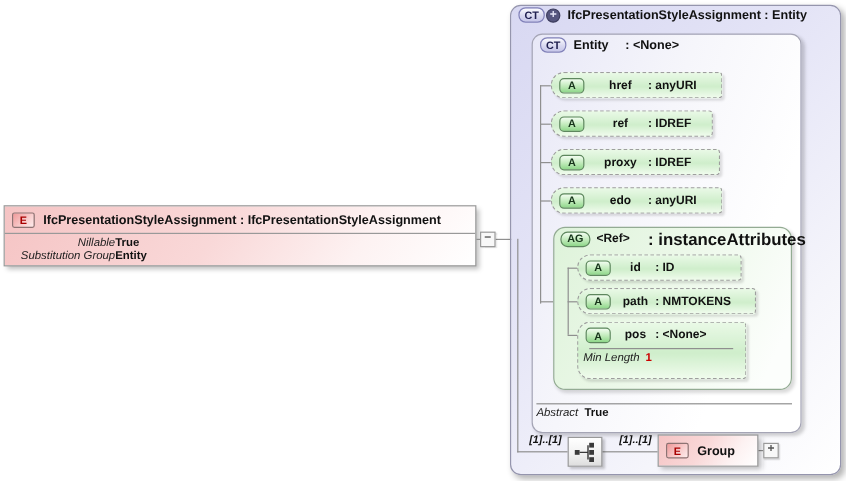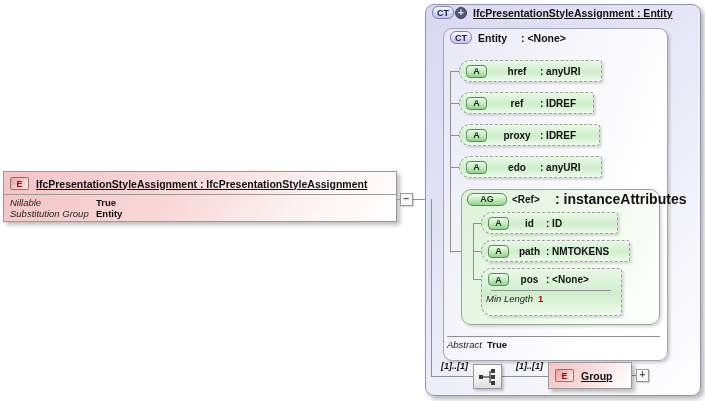--- a/index.html
+++ b/index.html
@@ -9,34 +9,34 @@
 
   .line { position:absolute; background:#8f8f8f; }
 
   
   .elembox {
     position:absolute; border:1px solid #9a9a9a;
     background:linear-gradient(125deg,#f5c4c4 0%,#f9d8d8 45%,#fdf2f2 75%,#ffffff 100%);
     box-shadow:3px 3px 4px rgba(0,0,0,0.25);
   }
   .elembox .titlerow { display:flex; align-items:center; gap:7px; padding:5px 6px 4px 6px; }
-  .titletext { font-weight:bold; font-size:10.5px; color:#111; white-space:nowrap;text-decoration:underline; }
+  .titletext { font-weight:bold; font-size:10.5px; color:#111; white-space:nowrap; }
   .props { border-top:1px solid #999; padding:2px 6px 2px 6px; }
-  .proprow { display:flex; line-height:11px; }
+  .proprow { display:flex; line-height:11px;text-align:right; }
   .prop-label { font-style:italic; font-size:9.5px; color:#222; width:86px; flex:none; }
   .prop-value { font-weight:bold; font-size:9.5px; color:#111; }
 
   
   .badge { display:flex; align-items:center; justify-content:center; flex:none;
            font-weight:bold; font-size:9px; height:13px; }
   .badge-e  { width:19px; border:1px solid #8d7373; border-radius:2px; color:#a80000;
               background:linear-gradient(135deg,#ef9a9a 0%,#f8caca 55%,#fdecec 100%); }
   .badge-a  { width:21px; border:1px solid #5e875e; border-radius:4px; color:#16331a;
               background:linear-gradient(180deg,#f2fdf0 0%,#bfeab9 55%,#8fd78a 100%); }
-  .badge-ag { width:40px; border:1px solid #5e875e; border-radius:6px; color:#16331a;
+  .badge-ag { width:25px; border:1px solid #5e875e; border-radius:6px; color:#16331a;
               background:linear-gradient(180deg,#f2fdf0 0%,#bfeab9 55%,#8fd78a 100%); }
   .badge-ct { width:22px; border:1px solid #8080b8; border-radius:6px; color:#202050;
               background:linear-gradient(180deg,#fbfbfe 0%,#d9d9f0 55%,#c6c6e9 100%); }
   .ctplus { display:flex; align-items:center; }
   .ctplus-circle { width:12px; height:12px; border-radius:50%; background:#56567e;
                    border:1px solid #3e3e5e; color:#e4e4f4; font-size:10px; font-weight:bold;
                    line-height:10px; text-align:center; margin-left:1px; flex:none; }
 
   
   .ctbox {

